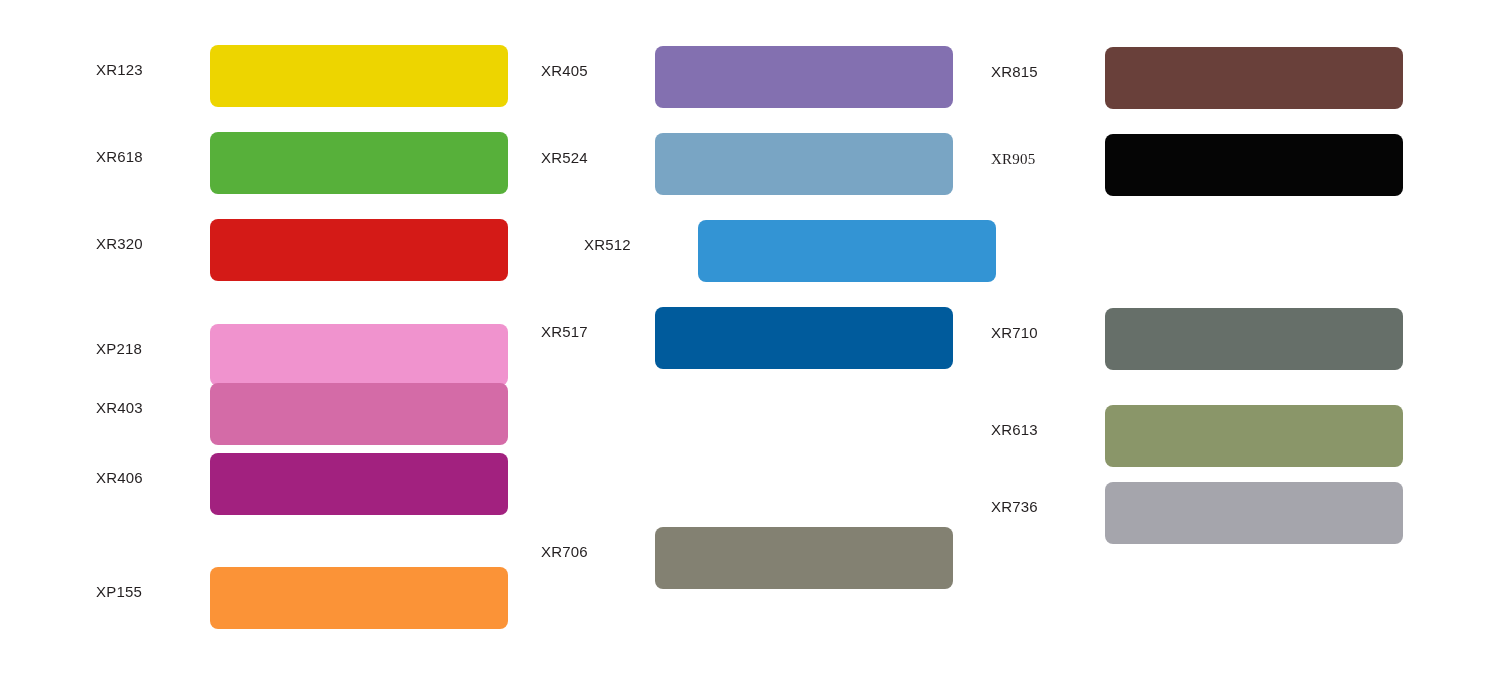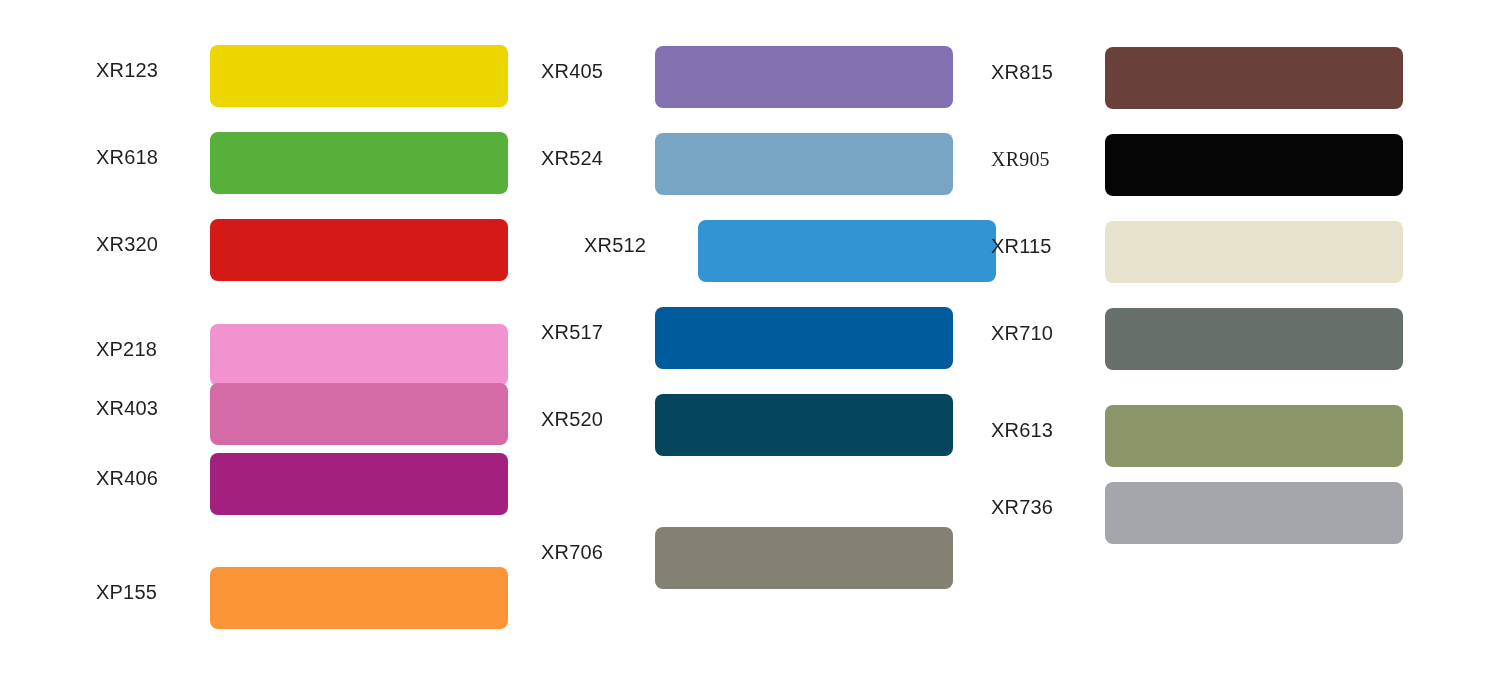--- a/index.html
+++ b/index.html
@@ -38,21 +38,21 @@
     left: 0;
     width: 100%;
     height: 62px;
   }
   .swatch-label {
     position: absolute;
     left: 0;
     top: 50%;
     transform: translateY(-50%);
     margin-top: -6px;
-    font-size: 20px;
+    font-size: 15px;
     line-height: 18px;
     color: #231f20;
     letter-spacing: 0.2px;
     white-space: nowrap;
   }
   .swatch-chip {
     position: absolute;
     top: 0;
     width: 298px;
     height: 62px;
@@ -107,41 +107,33 @@
         <div class="swatch-chip" style="width: 298px; height: 62px; border-radius: 8px; background: rgb(121, 165, 196);"></div>
       </div>
       <div class="swatch-row" style="top: 220px; margin-left: 43px;">
         <span class="swatch-label">XR512</span>
         <div class="swatch-chip" style="width: 298px; height: 62px; border-radius: 8px; background: rgb(51, 148, 212);"></div>
       </div>
       <div class="swatch-row" style="top: 307px;">
         <span class="swatch-label">XR517</span>
         <div class="swatch-chip" style="width: 298px; height: 62px; border-radius: 8px; background: rgb(0, 91, 156);"></div>
       </div>
-      <div class="swatch-row" style="top: 394px;">
-        <span class="swatch-label">XR520</span>
-        <div class="swatch-chip" style="width: 298px; height: 62px; border-radius: 8px; background: rgb(5, 70, 92);"></div>
-      </div>
       <div class="swatch-row" style="top: 499px; margin-top: 28px;">
         <span class="swatch-label">XR706</span>
         <div class="swatch-chip" style="width: 298px; height: 62px; border-radius: 8px; background: rgb(131, 129, 114);"></div>
       </div>
     </div>
     <div class="swatch-column col-2">
       <div class="swatch-row" style="top: 47px;">
         <span class="swatch-label">XR815</span>
         <div class="swatch-chip" style="width: 298px; height: 62px; border-radius: 8px; background: rgb(105, 64, 58);"></div>
       </div>
       <div class="swatch-row" style="top: 134px; font-family: Liberation Serif, serif;">
         <span class="swatch-label">XR905</span>
         <div class="swatch-chip" style="width: 298px; height: 62px; border-radius: 8px; background: rgb(5, 5, 5);"></div>
-      </div>
-      <div class="swatch-row" style="top: 221px;">
-        <span class="swatch-label">XR115</span>
-        <div class="swatch-chip" style="width: 298px; height: 62px; border-radius: 8px; background: rgb(230, 226, 203);"></div>
       </div>
       <div class="swatch-row" style="top: 308px;">
         <span class="swatch-label">XR710</span>
         <div class="swatch-chip" style="width: 298px; height: 62px; border-radius: 8px; background: rgb(102, 111, 105);"></div>
       </div>
       <div class="swatch-row" style="top: 405px;">
         <span class="swatch-label">XR613</span>
         <div class="swatch-chip" style="width: 298px; height: 62px; border-radius: 8px; background: rgb(138, 150, 105);"></div>
       </div>
       <div class="swatch-row" style="top: 482px;">

